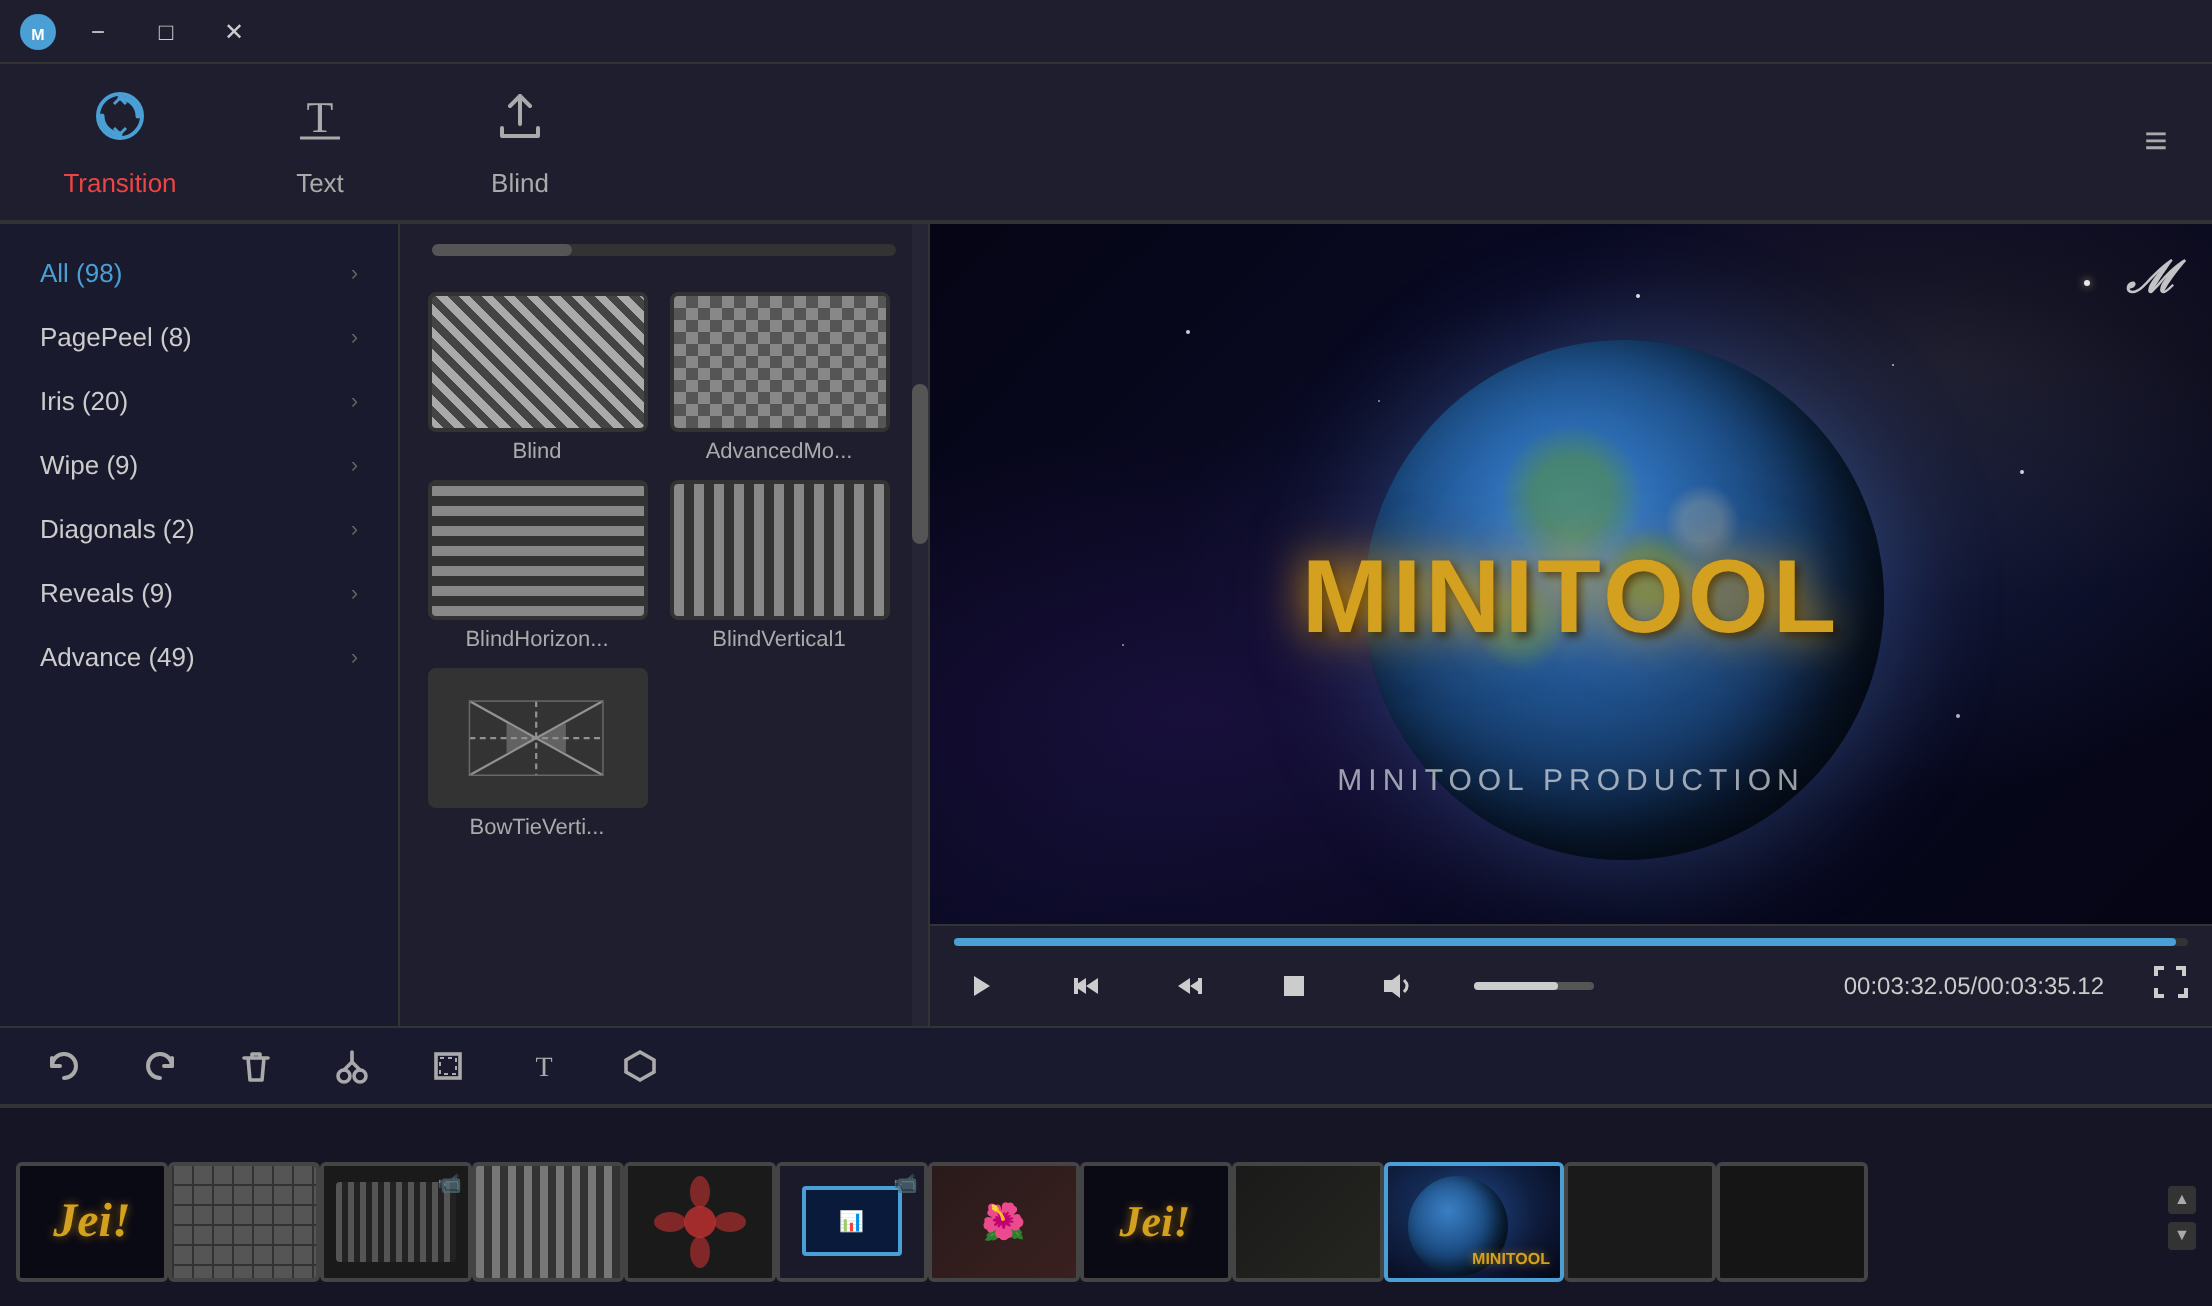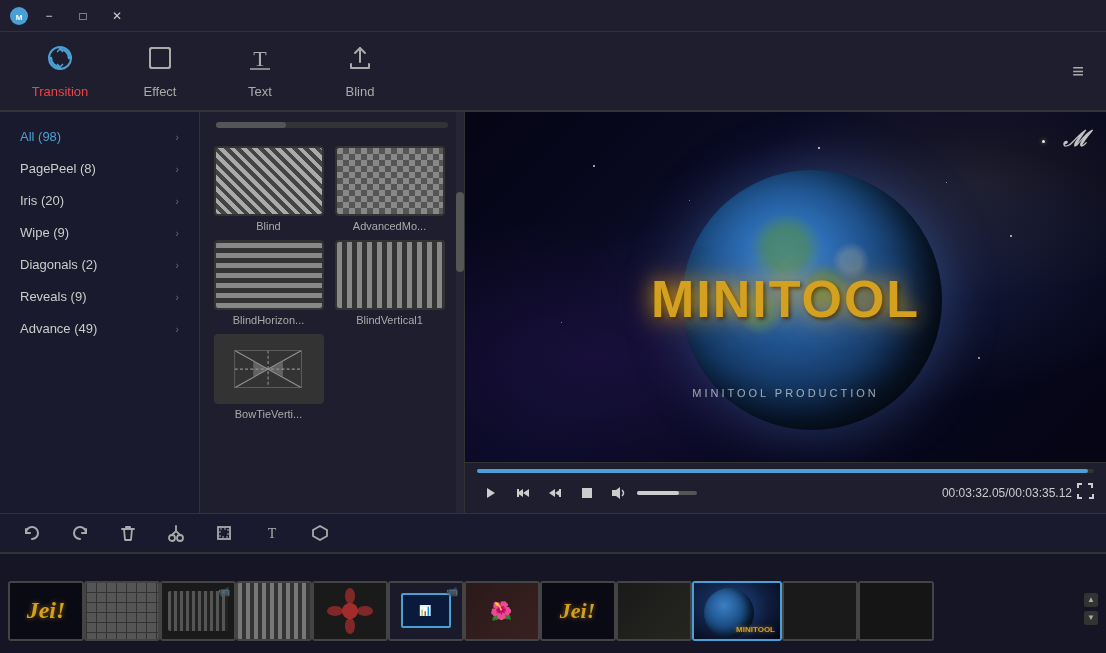--- a/index.html
+++ b/index.html
@@ -322,21 +322,21 @@
       letter-spacing: 2px;
       top: 50%;
       left: 50%;
       transform: translate(-50%, -30%);
       z-index: 10;
       font-family: Impact, Arial Black, sans-serif;
     }
 
     .minitool-subtitle {
       position: absolute;
-      font-size: 11px;
+      font-size: 15px;
       color: rgba(255,255,255,0.6);
       letter-spacing: 3px;
       bottom: 18%;
       left: 50%;
       transform: translateX(-50%);
       z-index: 10;
     }
 
     .watermark {
       position: absolute;
@@ -364,21 +364,21 @@
     }
     .progress-fill {
       height: 100%;
       background: #4a9fd4;
       border-radius: 2px;
       width: 99%;
     }
     .controls-row {
       display: flex;
       align-items: center;
-      gap: 4px;
+      gap: 24px;
       text-align: right;
     }
     .ctrl-btn {
       background: none;
       border: none;
       color: #ccc;
       font-size: 16px;
       cursor: pointer;
       width: 28px; height: 28px;
       display: flex; align-items: center; justify-content: center;
@@ -584,29 +584,20 @@
     <span class="tool-icon">
       <svg width="28" height="28" viewBox="0 0 28 28" fill="none">
         <circle cx="14" cy="14" r="11" stroke="#4a9fd4" stroke-width="2" fill="none"></circle>
         <path d="M14 5 A9 9 0 0 1 23 14" stroke="#4a9fd4" stroke-width="2.5" stroke-linecap="round"></path>
         <path d="M14 5 l-3 3 m3-3 l3 3" stroke="#4a9fd4" stroke-width="1.5"></path>
         <path d="M14 23 A9 9 0 0 1 5 14" stroke="#4a9fd4" stroke-width="2.5" stroke-linecap="round"></path>
         <path d="M14 23 l-3-3 m3 3 l3-3" stroke="#4a9fd4" stroke-width="1.5"></path>
       </svg>
     </span>
     <span style="color:#ef4444">Transition</span>
-  </div>
-  <div class="tool-item">
-    <span class="tool-icon">
-      <svg width="28" height="28" viewBox="0 0 28 28" fill="none">
-        <rect x="4" y="4" width="20" height="20" rx="2" stroke="#aaa" stroke-width="2" fill="none"></rect>
-        <rect x="4" y="4" width="20" height="20" rx="2" stroke="#aaa" stroke-width="2" fill="none" transform="rotate(0 14 14)"></rect>
-      </svg>
-    </span>
-    <span>Effect</span>
   </div>
   <div class="tool-item">
     <span class="tool-icon">
       <svg width="28" height="28" viewBox="0 0 28 28">
         <text x="14" y="22" text-anchor="middle" fill="#aaa" font-size="22" font-family="serif" font-style="normal">T</text>
         <line x1="4" y1="25" x2="24" y2="25" stroke="#aaa" stroke-width="1.5"></line>
       </svg>
     </span>
     <span>Text</span>
   </div>

